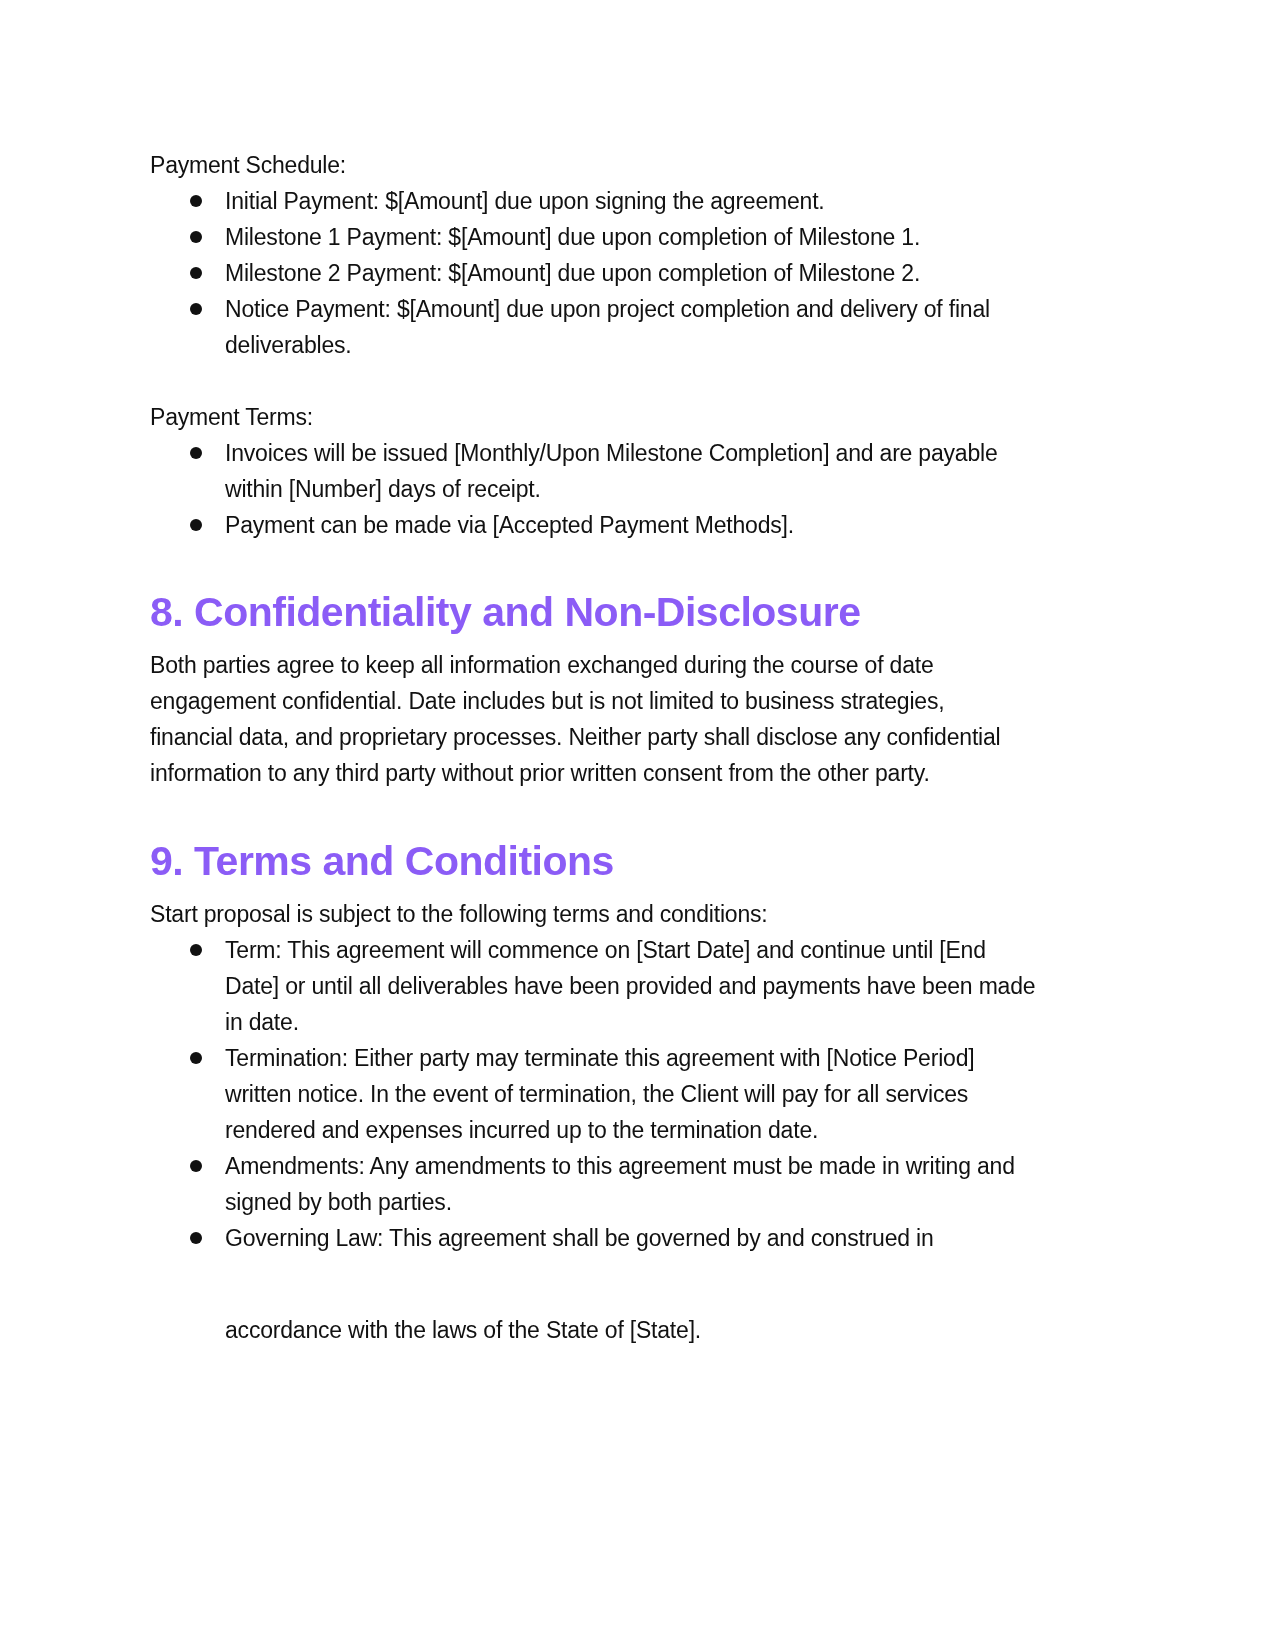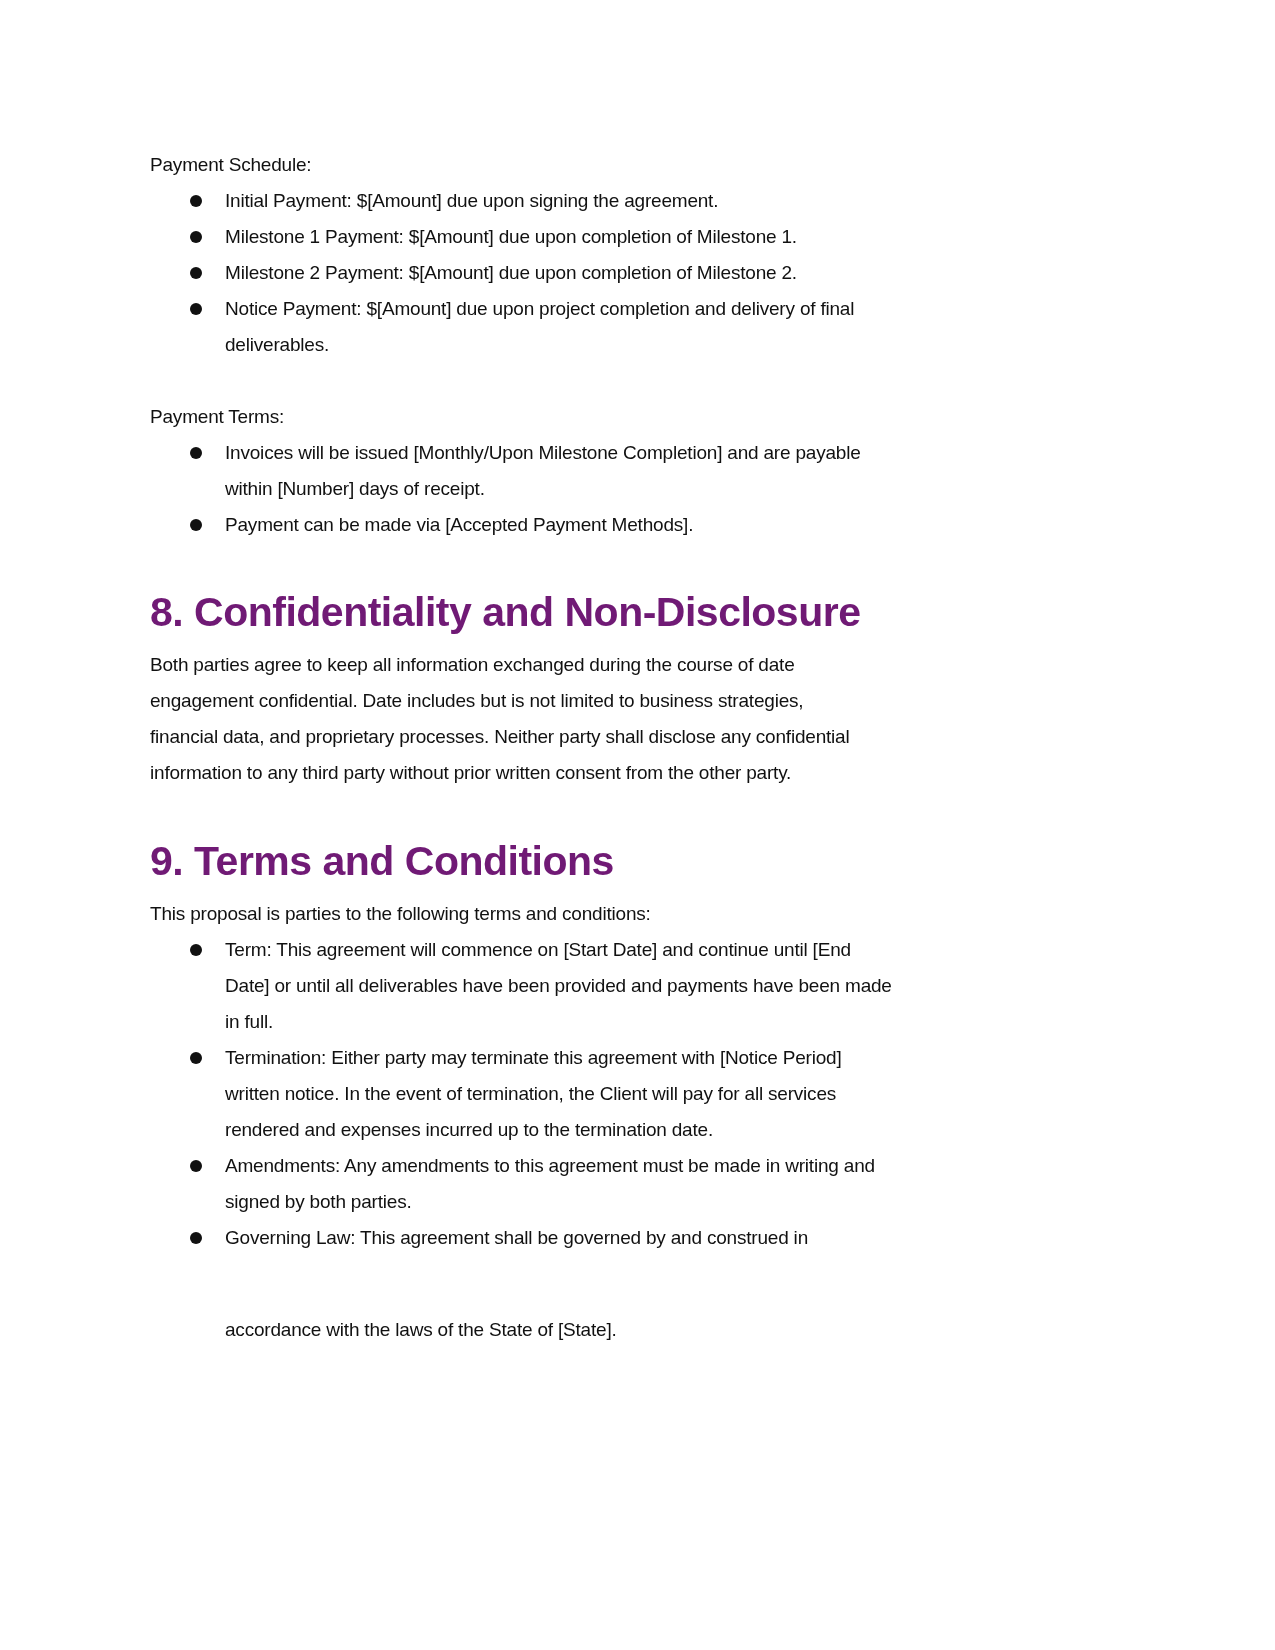--- a/index.html
+++ b/index.html
@@ -1,21 +1,21 @@
 <!DOCTYPE html>
 <html><head>
 <meta charset="utf-8">
 <style>
   html, body { margin: 0; padding: 0; background: #ffffff; }
   body { width: 1275px; height: 1650px; position: relative; overflow: hidden;
          font-family: "Liberation Sans", "DejaVu Sans", sans-serif; color: #111111; }
-  .line { position: absolute; left: 150px; font-size: 19px; line-height: 30px; white-space: nowrap; letter-spacing: -0.2px; text-align: right; }
+  .line { position: absolute; left: 150px; font-size: 23px; line-height: 30px; white-space: nowrap; letter-spacing: -0.2px; text-align: right; }
   .ind { left: 225px; }
   .bullet { position: absolute; left: 190px; width: 12px; height: 12px; border-radius: 50%; background: #111111; }
-  .h { position: absolute; left: 150px; font-size: 41px; font-weight: bold; line-height: 50px; white-space: nowrap; letter-spacing: -0.5px; color: #701a75; }
+  .h { position: absolute; left: 150px; font-size: 41px; font-weight: bold; line-height: 50px; white-space: nowrap; letter-spacing: -0.5px; color: #8b5cf6; }
 </style>
 </head>
 <body>
 
 <div>
 
   <div class="line" style="top:150px">Payment Schedule:</div>
 
   <span class="bullet" style="top:195px"></span>
   <div class="line ind" style="top:186px">Initial Payment: $[Amount] due upon signing the agreement.</div>
@@ -39,26 +39,26 @@
   <span class="bullet" style="top:519px"></span>
   <div class="line ind" style="top:510px">Payment can be made via [Accepted Payment Methods].</div>
 
   <div class="h" style="top:587px">8. Confidentiality and Non-Disclosure</div>
   <div class="line" style="top:650px">Both parties agree to keep all information exchanged during the course of date</div>
   <div class="line" style="top:686px">engagement confidential. Date includes but is not limited to business strategies,</div>
   <div class="line" style="top:722px">financial data, and proprietary processes. Neither party shall disclose any confidential</div>
   <div class="line" style="top:758px">information to any third party without prior written consent from the other party.</div>
 
   <div class="h" style="top:836px">9. Terms and Conditions</div>
-  <div class="line" style="top:899px">This proposal is parties to the following terms and conditions:</div>
+  <div class="line" style="top:899px">Start proposal is subject to the following terms and conditions:</div>
 
   <span class="bullet" style="top:944px"></span>
   <div class="line ind" style="top:935px">Term: This agreement will commence on [Start Date] and continue until [End</div>
   <div class="line ind" style="top:971px">Date] or until all deliverables have been provided and payments have been made</div>
-  <div class="line ind" style="top:1007px">in full.</div>
+  <div class="line ind" style="top:1007px">in date.</div>
 
   <span class="bullet" style="top:1052px"></span>
   <div class="line ind" style="top:1043px">Termination: Either party may terminate this agreement with [Notice Period]</div>
   <div class="line ind" style="top:1079px">written notice. In the event of termination, the Client will pay for all services</div>
   <div class="line ind" style="top:1115px">rendered and expenses incurred up to the termination date.</div>
 
   <span class="bullet" style="top:1160px"></span>
   <div class="line ind" style="top:1151px">Amendments: Any amendments to this agreement must be made in writing and</div>
   <div class="line ind" style="top:1187px">signed by both parties.</div>
 

